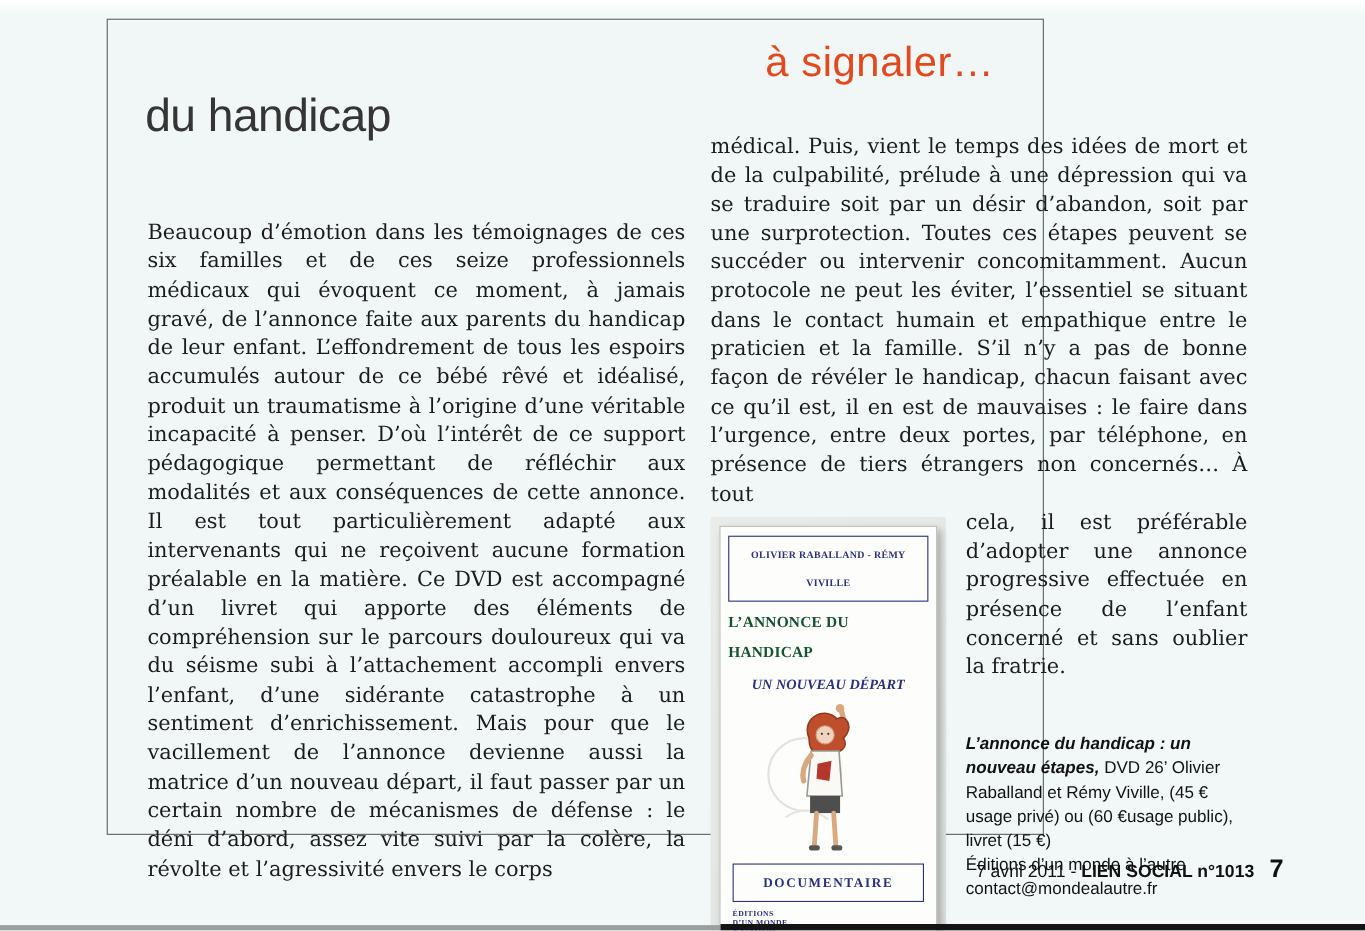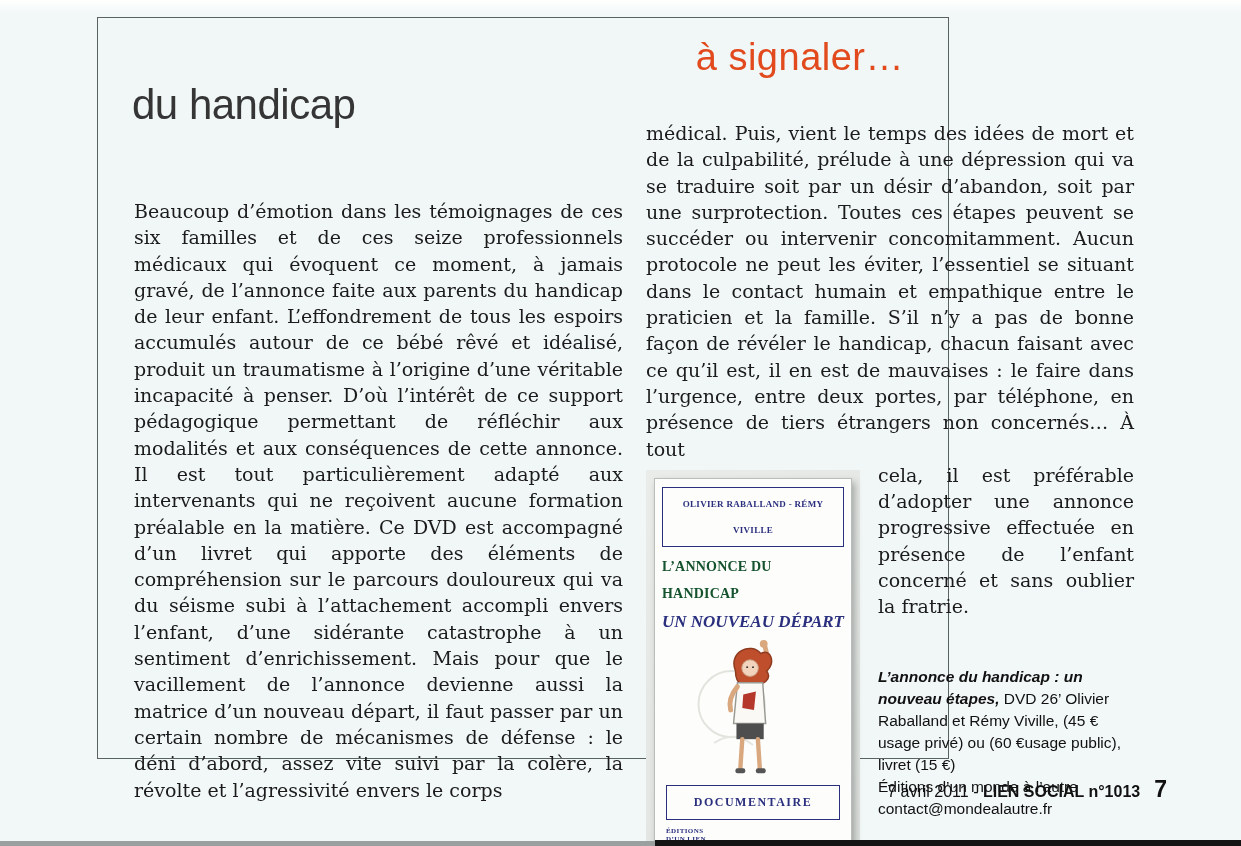--- a/index.html
+++ b/index.html
@@ -50,21 +50,21 @@
     font-size:9px;color:#2a2f7e;text-align:center;
     padding:3px 1px;letter-spacing:0.3px;
   }
   .cover-title{
     font-family:"Liberation Serif", serif;font-weight:bold;
     font-size:14px;color:#14532d;text-align:left;margin-top:7px;
     letter-spacing:0.2px;
   }
   .cover-subtitle{
     font-family:"Liberation Serif", serif;font-weight:bold;font-style:italic;
-    font-size:17px;color:#2a2f7e;text-align:center;margin-top:2px;
+    font-size:13px;color:#2a2f7e;text-align:center;margin-top:2px;
   }
   .cover-art{
     height:148px;display:flex;justify-content:center;align-items:center;position:relative;
   }
   .cover-genre{
     border:1px solid #2a2f7e;color:#2a2f7e;font-weight:bold;
     font-family:"Liberation Serif", serif;font-size:12px;text-align:center;
     padding:3px 12px;letter-spacing:1.5px;margin:2px 4px 7px;
   }
   .cover-publisher{
@@ -137,21 +137,21 @@
 
               <path d="M49 106 L47 136" stroke="#d9a87f" stroke-width="4.5" stroke-linecap="round"></path>
               <path d="M65 106 L67 136" stroke="#d9a87f" stroke-width="4.5" stroke-linecap="round"></path>
               <rect x="42" y="136" width="10" height="5" rx="2" fill="#555"></rect>
               <rect x="63" y="136" width="10" height="5" rx="2" fill="#555"></rect>
             </svg>
           </div>
           <div class="cover-genre">DOCUMENTAIRE</div>
           <div class="cover-publisher">
             <div>ÉDITIONS</div>
-            <div>D’UN LIEN</div>
+            <div>D’UN MONDE</div>
             <div>À L’AUTRE</div>
           </div>
         </div>
       </div>
 
       <p>cela, il est préférable d’adopter une annonce progressive effectuée en présence de l’enfant concerné et sans oublier la fratrie.</p>
 
       <div class="caption">
         <span class="cap-title">L’annonce du handicap : un nouveau étapes,</span><span> DVD 26’ Olivier Raballand et Rémy Viville, (45 € usage privé) ou (60 €usage public), livret (15 €)</span>
         <div class="cap-line">Éditions d’un monde à l’autre</div>

